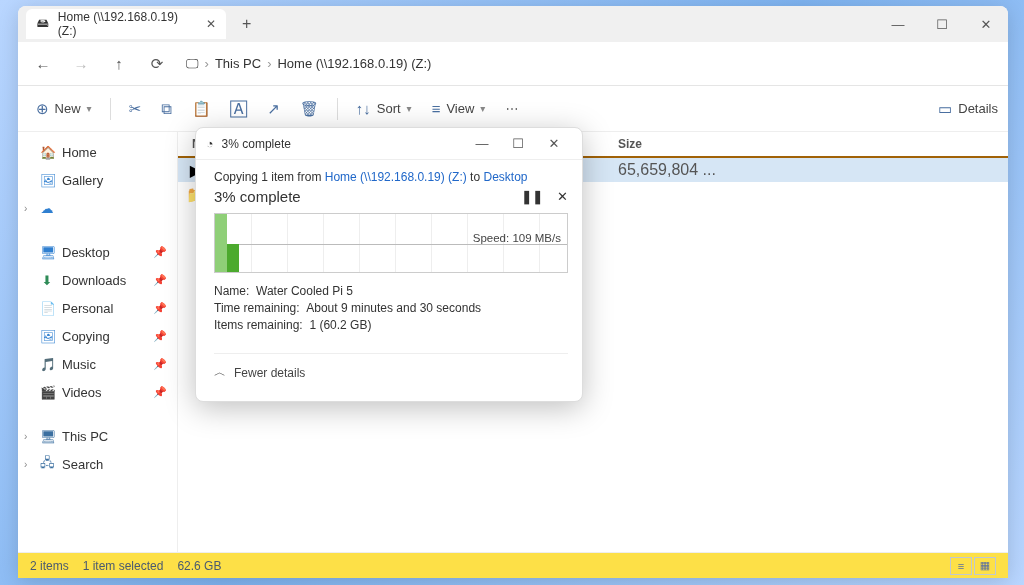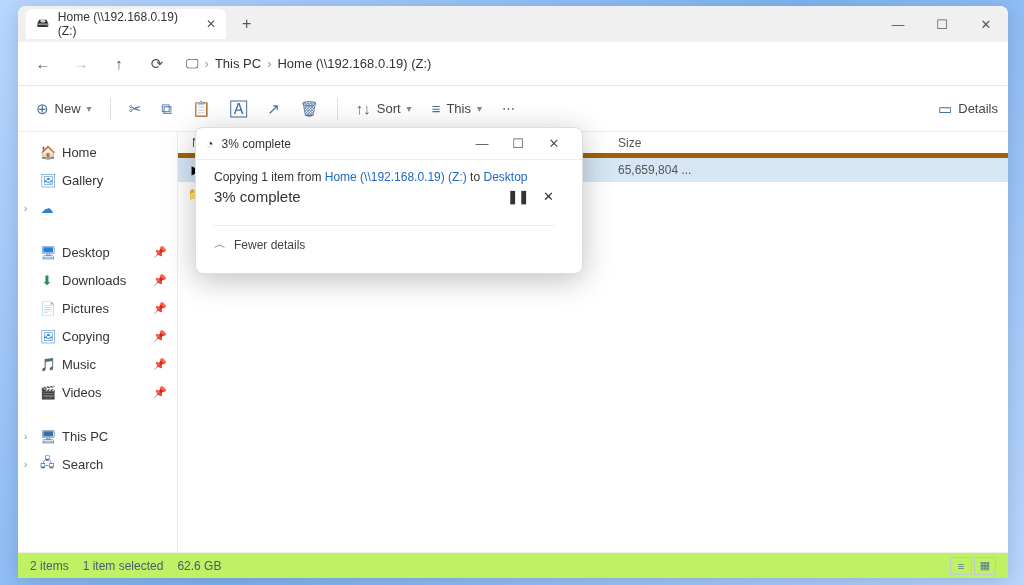--- a/index.html
+++ b/index.html
@@ -26,39 +26,39 @@
   .tsep{ width:1px; height:22px; background:#ddd; margin:0 6px;}
   .details-btn{ margin-left:auto; display:flex; align-items:center; gap:6px; font-size:13px; color:#444;}
   
   .content { flex:1; display:flex; overflow:hidden; background:#fff;}
   .sidebar { width:160px; border-right:1px solid #eee; padding:6px 0; font-size:13px; color:#333; overflow:hidden;}
   .side-item { display:flex; align-items:center; height:28px; padding:0 10px 0 22px; gap:8px; position:relative;}
   .side-item .chev{ position:absolute; left:6px; color:#888; font-size:10px;}
   .side-item .pin{ margin-left:auto; color:#bbb; font-size:11px;}
   .side-spacer{height:16px;}
   .filepane{ flex:1; display:flex; flex-direction:column; }
-  .colheader{ height:26px; display:flex; align-items:center; font-size:12px; color:#555; border-bottom:5px solid #a16207;}
+  .colheader{ height:26px; display:flex; align-items:center; font-size:12px; color:#555; border-bottom:2px solid #a16207;font-weight:bold;}
   .ch-name{width:440px; padding-left:14px;}
   .ch-size{width:120px;}
-  .filerow{ height:24px; display:flex; align-items:center; font-size:12px;}
+  .filerow{ height:24px; display:flex; align-items:center; font-size:16px;}
   .filerow.sel{ background:#d6e6f5;}
   .fr-icon{ width:20px; text-align:center; margin-left:8px;}
   .fr-name{ flex:0 0 412px; }
   .fr-size{ width:120px; color:#555; text-align:left;}
   
-  .statusbar{ height:26px; border-top:1px solid #eee; display:flex; align-items:center; font-size:12px; color:#4a5a70; padding:0 12px; gap:14px; background:#bef264;}
+  .statusbar{ height:26px; border-top:1px solid #eee; display:flex; align-items:center; font-size:12px; color:#4a5a70; padding:0 12px; gap:14px; background:#fde047;}
   .statusbar .viewbtns{margin-left:auto; display:flex; gap:2px;}
   .vbtn{width:22px;height:18px;border:1px solid #c0c8d0; display:flex;align-items:center;justify-content:center;font-size:11px;color:#5a6fa0;}
   
   .dialog{ position:absolute; top:127px; left:195px; width:388px; background:#fff; border-radius:8px; box-shadow:0 6px 30px rgba(0,0,0,.25); border:1px solid #ddd; font-size:12.5px; color:#333;}
   .dlg-title{ height:32px; display:flex; align-items:center; padding:0 10px; border-bottom:1px solid #eee;}
   .dlg-title .ttxt{margin-left:8px; font-size:12px;}
   .dlg-title .dlgctrl{margin-left:auto; display:flex; gap:0;}
   .dlg-title .dbtn{width:36px;text-align:center; color:#555; font-size:13px;}
-  .dlg-body{ padding:10px 28px 14px 18px;}
+  .dlg-body{ padding:10px 14px 14px 18px;}
   .copying-line{font-size:12px; color:#333;}
   .copying-line .link{color:#2168c9;}
   .prog-row{display:flex; align-items:center; justify-content:space-between; margin-top:4px;}
   .prog-label{font-size:15px; color:#333;}
   .prog-btns{display:flex; gap:14px; font-size:13px; color:#333;}
   .graph{ margin-top:8px; height:60px; border:1px solid #ccc; position:relative; background:#fff;}
   .graph .grid{position:absolute; inset:0; background-image:linear-gradient(to right, #eee 1px, transparent 1px); background-size:36px 100%;}
   .graph .hline{position:absolute; left:0; right:0; top:30px; border-top:1px solid #bbb;}
   .graph .barL{position:absolute; left:0; top:0; bottom:0; width:12px; background:#8fcf78;}
   .graph .barD{position:absolute; left:12px; top:30px; bottom:0; width:12px; background:#4caa2e;}
@@ -138,21 +138,21 @@
         <span class="ticon">🗑</span>
       </div>
     <span class="tsep"></span>
     <div class="tbtn">
         <span class="ticon">↑↓</span>
         <span>Sort</span>
         <span style="font-size:10px;color:#888">▾</span>
       </div>
     <div class="tbtn">
         <span class="ticon">≡</span>
-        <span>This</span>
+        <span>View</span>
         <span style="font-size:10px;color:#888">▾</span>
       </div>
     <div class="tbtn">
         <span>⋯</span>
       </div>
     <div class="details-btn">
         <span class="ticon">▭</span>
         <span>Details</span>
       </div>
   </div>
@@ -177,21 +177,21 @@
           <span>Desktop</span>
           <span class="pin">📌</span>
         </div>
       <div class="side-item">
           <span class="icon-sm ico-download">⬇</span>
           <span>Downloads</span>
           <span class="pin">📌</span>
         </div>
       <div class="side-item">
           <span class="icon-sm ico-doc">📄</span>
-          <span>Pictures</span>
+          <span>Personal</span>
           <span class="pin">📌</span>
         </div>
       <div class="side-item">
           <span class="icon-sm ico-pictures">🖼</span>
           <span>Copying</span>
           <span class="pin">📌</span>
         </div>
       <div class="side-item">
           <span class="icon-sm ico-music">🎵</span>
           <span>Music</span>
@@ -258,18 +258,30 @@
     <div class="copying-line">
       <span>Copying 1 item from </span><span class="link">Home (\\192.168.0.19) (Z:)</span><span> to </span><span class="link">Desktop</span>
     </div>
     <div class="prog-row">
       <div class="prog-label">3% complete</div>
       <div class="prog-btns">
         <span><b>❚❚</b></span>
         <span>✕</span>
       </div>
     </div>
+    <div class="graph">
+      <div class="grid"></div>
+      <div class="hline"></div>
+      <div class="barL"></div>
+      <div class="barD"></div>
+      <div class="speed">Speed: 109 MB/s</div>
+    </div>
+    <div class="detail-lines">
+      <div><span>Name:</span>&nbsp;&nbsp;<span>Water Cooled Pi 5</span></div>
+      <div><span>Time remaining:</span>&nbsp;&nbsp;<span>About 9 minutes and 30 seconds</span></div>
+      <div><span>Items remaining:</span>&nbsp;&nbsp;<span>1 (60.2 GB)</span></div>
+    </div>
     <div class="fewer">
       <span>︿</span>
       <span>Fewer details</span>
     </div>
   </div>
 </div>
 
 </body></html>

